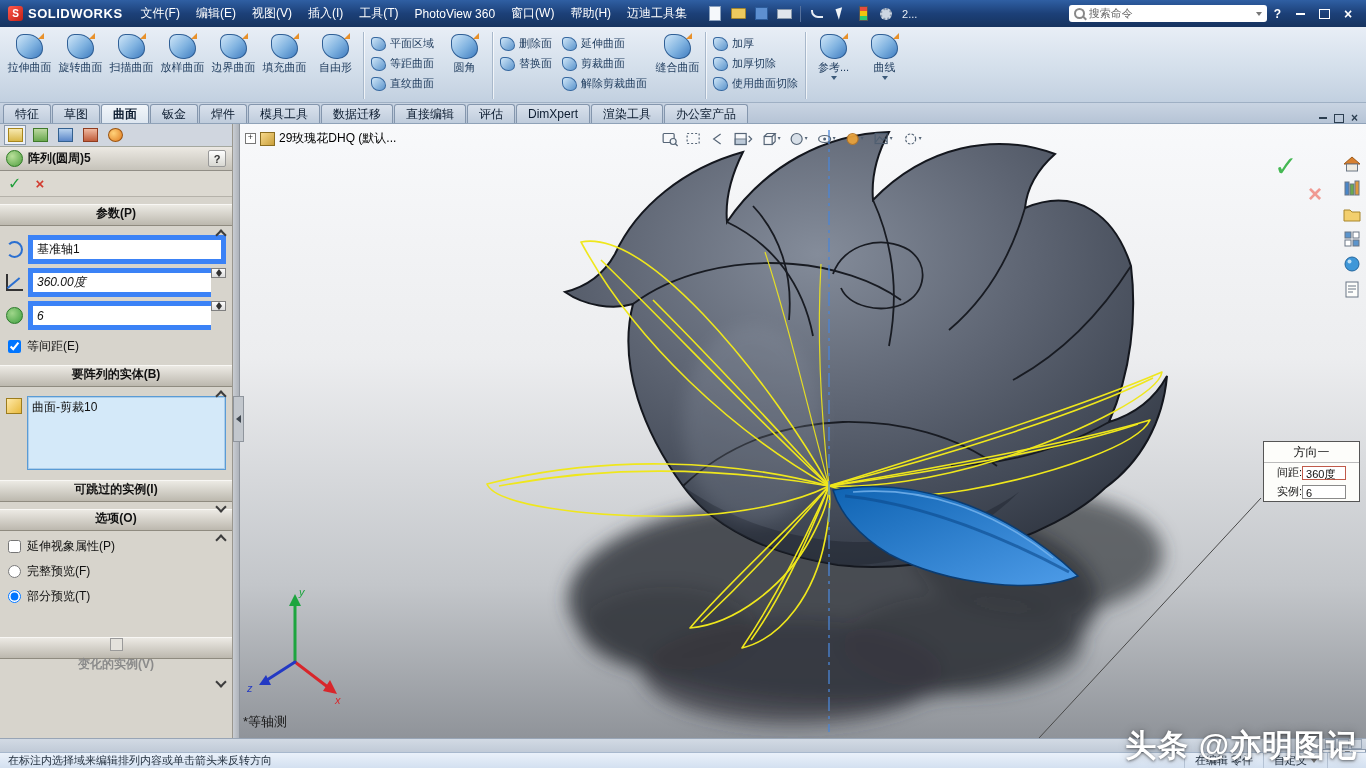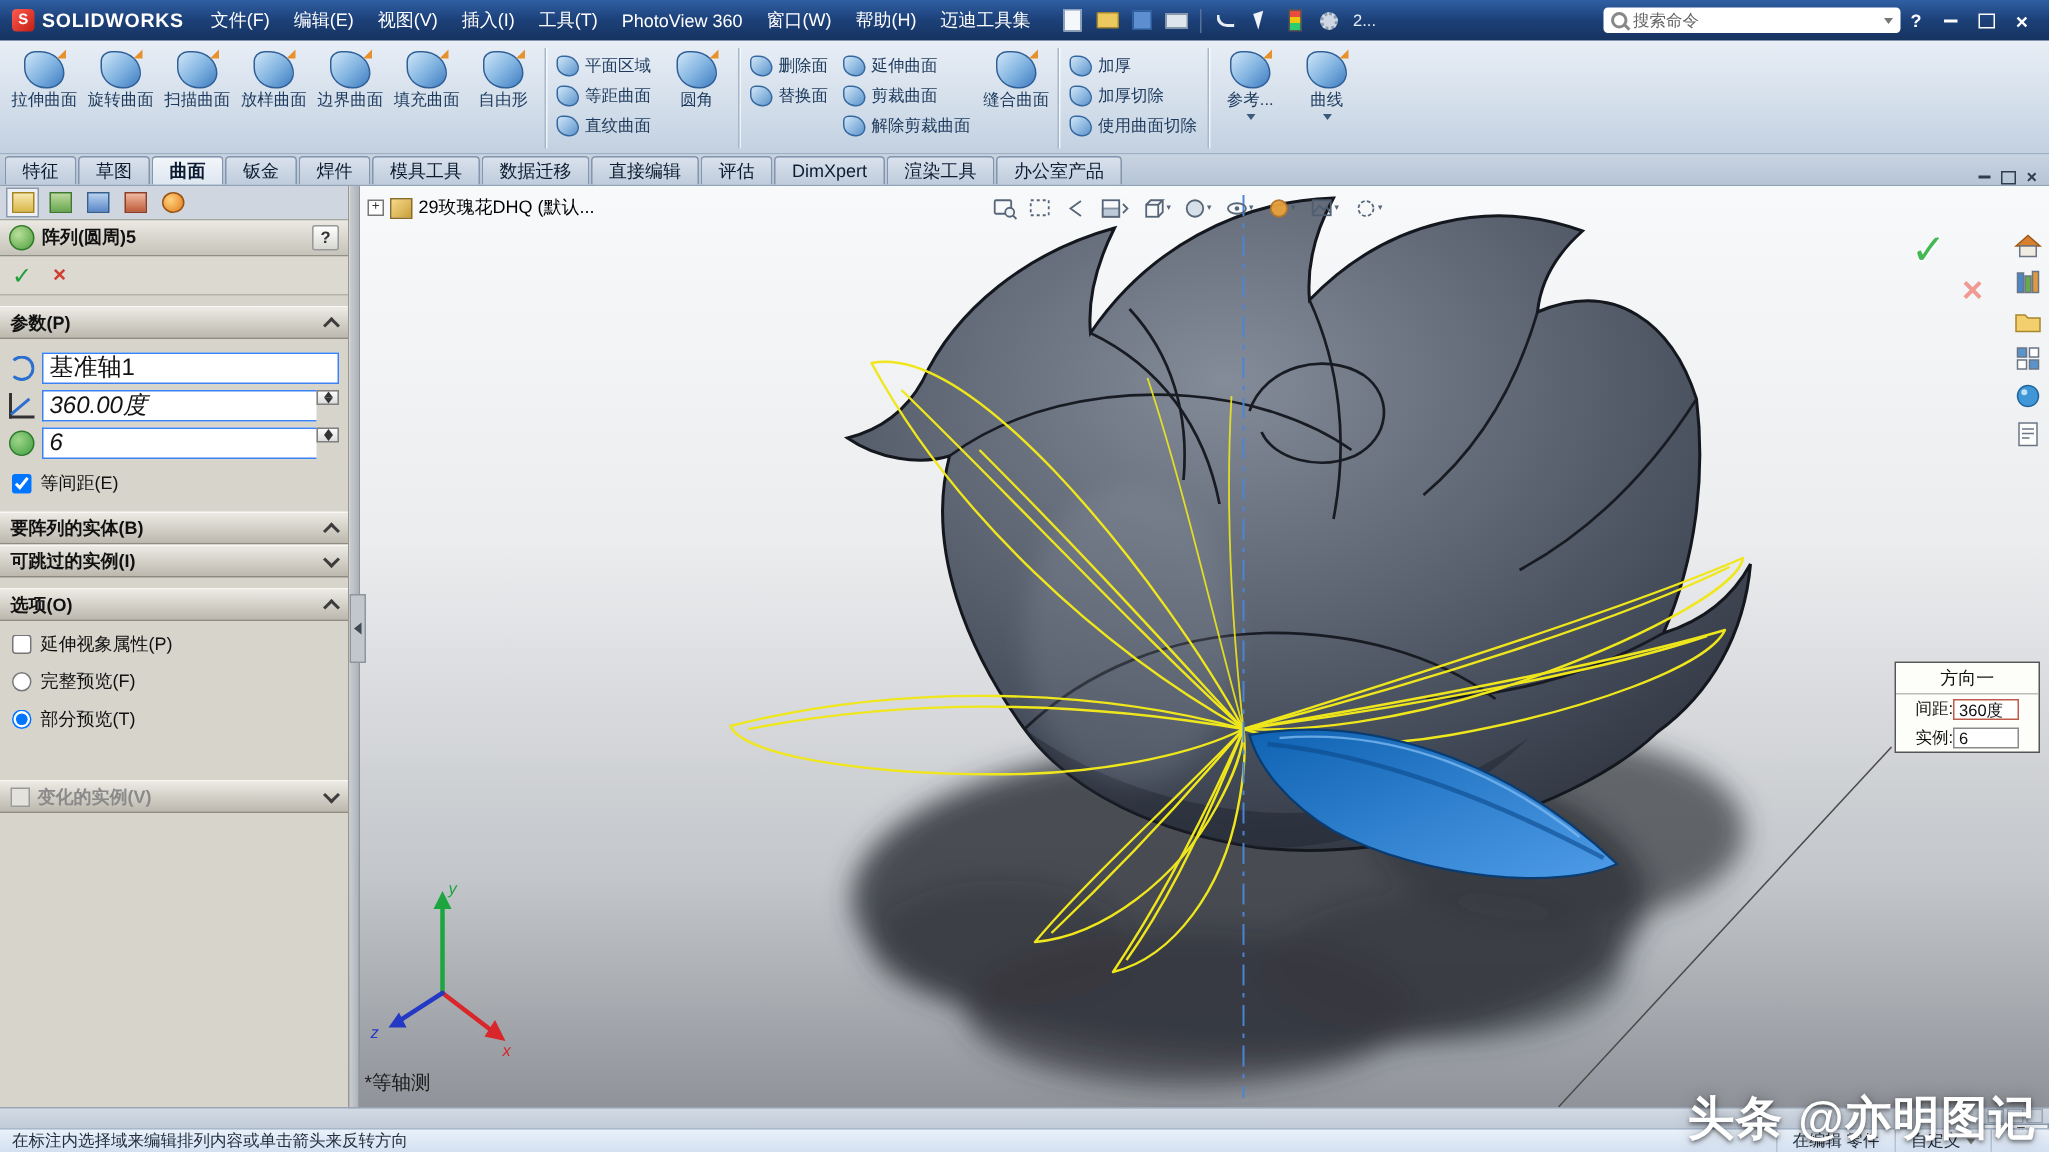--- a/index.html
+++ b/index.html
@@ -86,35 +86,35 @@
   .pm-title{height:23px;flex:none;background:linear-gradient(#ece9e3,#c6c3ba);border-bottom:1px solid #918e86;
             display:flex;align-items:center;gap:5px;padding:0 6px;font-weight:bold;}
   .pm-title-icon{width:15px;height:15px;border-radius:50%;background:radial-gradient(circle at 35% 35%,#b9e09a,#4f9e3f);border:1px solid #2f7a24;flex:none;}
   .pm-help{margin-left:auto;color:#333;font-weight:bold;background:linear-gradient(#fefefe,#d8d8d2);border:1px solid #999;
            width:16px;height:15px;display:flex;align-items:center;justify-content:center;border-radius:2px;font-size:11px;}
   .pm-okrow{height:25px;flex:none;display:flex;align-items:center;gap:14px;padding:0 8px;background:#dcd9d1;border-bottom:1px solid #b5b2aa;}
   .ok-check{color:#1f9e3a;font-size:16px;font-weight:bold;}
   .ok-x{color:#d23b2f;font-size:15px;font-weight:bold;}
   .pm-body{flex:1;padding-top:7px;overflow:hidden;}
   .sec-h{height:20px;display:flex;align-items:center;gap:5px;padding:0 7px;font-weight:bold;font-size:12px;
-         background:linear-gradient(#eceae4,#bcb8ae);border-top:1px solid #f8f7f4;border-bottom:1px solid #8f8b80;}
+         background:linear-gradient(#eceae4,#bcb8ae);border-top:1px solid #f8f7f4;border-bottom:1px solid #8f8b80;flex-direction:column;}
   .sec-h .chev{margin-left:auto;}
   .sec-h.disabled{color:#8a8a8a;}
   .chev{width:6px;height:6px;border-right:2px solid #3c3c3c;border-bottom:2px solid #3c3c3c;flex:none;}
   .chev.up{transform:rotate(-135deg);margin-top:4px;}
   .chev.down{transform:rotate(45deg);margin-bottom:3px;}
   .sec-b{padding:5px 6px 8px 6px;}
   .pm-row{display:flex;align-items:center;gap:5px;margin:4px 0;}
   .row-icon{width:17px;height:17px;flex:none;}
   .axis-icon{border:2px solid #2a6fd0;border-radius:50%;border-left-color:transparent;box-sizing:border-box;}
   .angle-icon{border-left:2px solid #333;border-bottom:2px solid #333;box-sizing:border-box;position:relative;}
   .angle-icon::after{content:"";position:absolute;left:0;bottom:0;width:16px;height:2px;background:#2a6fd0;transform:rotate(-40deg);transform-origin:left bottom;}
   .count-icon{border-radius:50%;background:radial-gradient(circle at 35% 35%,#9fd68a,#3f9e3f);border:1px solid #2a7a2a;box-sizing:border-box;}
   .cube-icon{width:14px;height:14px;background:linear-gradient(135deg,#ffe9a8,#e8b93c);border:1px solid #9c7c1e;flex:none;margin-top:2px;}
-  .pm-input{flex:1;height:19px;background:#fff;border:1px solid #3b82f6;display:flex;align-items:center;padding:0 4px;font-size:16px;}
+  .pm-input{flex:1;height:19px;background:#fff;border:5px solid #3b82f6;display:flex;align-items:center;padding:0 4px;font-size:12px;}
   .spin-wrap{flex:1;display:flex;align-items:flex-start;font-style:italic;}
   .spin-wrap .pm-input{border-right:none;}
   .spinner{width:15px;border:1px solid #7f7f7f;background:linear-gradient(#fcfcfc,#dcdcdc);
            display:flex;flex-direction:column;align-items:center;justify-content:space-around;box-sizing:border-box;}
   .sp-up{width:0;height:0;border-left:3px solid transparent;border-right:3px solid transparent;border-bottom:4px solid #333;}
   .sp-dn{width:0;height:0;border-left:3px solid transparent;border-right:3px solid transparent;border-top:4px solid #333;}
   .pm-check{display:flex;align-items:center;gap:6px;margin:8px 0 2px 2px;font-size:12px;}
   input[type=checkbox],input[type=radio]{margin:0;width:13px;height:13px;}
   .sel-row{display:flex;align-items:flex-start;gap:5px;margin:4px 0 2px 0;}
   .sel-box{flex:1;height:68px;background:#d4e9f9;border:1px solid #5a9bd5;box-shadow:inset 0 0 0 1px #aacdeb;padding:2px 4px;font-size:12px;}
@@ -441,20 +441,28 @@
         <label class="pm-check">
           <input type="checkbox" checked="" style="">
           <span>等间距(E)</span>
         </label>
       </div>
 
       <div class="sec-h">
         <span>要阵列的实体(B)</span>
           <span class="chev up"></span>
       </div>
+      <div class="sec-b">
+        <div class="sel-row">
+          <span class="cube-icon"></span>
+          <div class="sel-box">
+            <div>曲面-剪裁10</div>
+          </div>
+        </div>
+      </div>
 
       <div class="sec-h">
         <span>可跳过的实例(I)</span>
           <span class="chev down"></span>
       </div>
 
       <div class="sec-h" style="margin-top:7px">
         <span>选项(O)</span>
           <span class="chev up"></span>
       </div>

